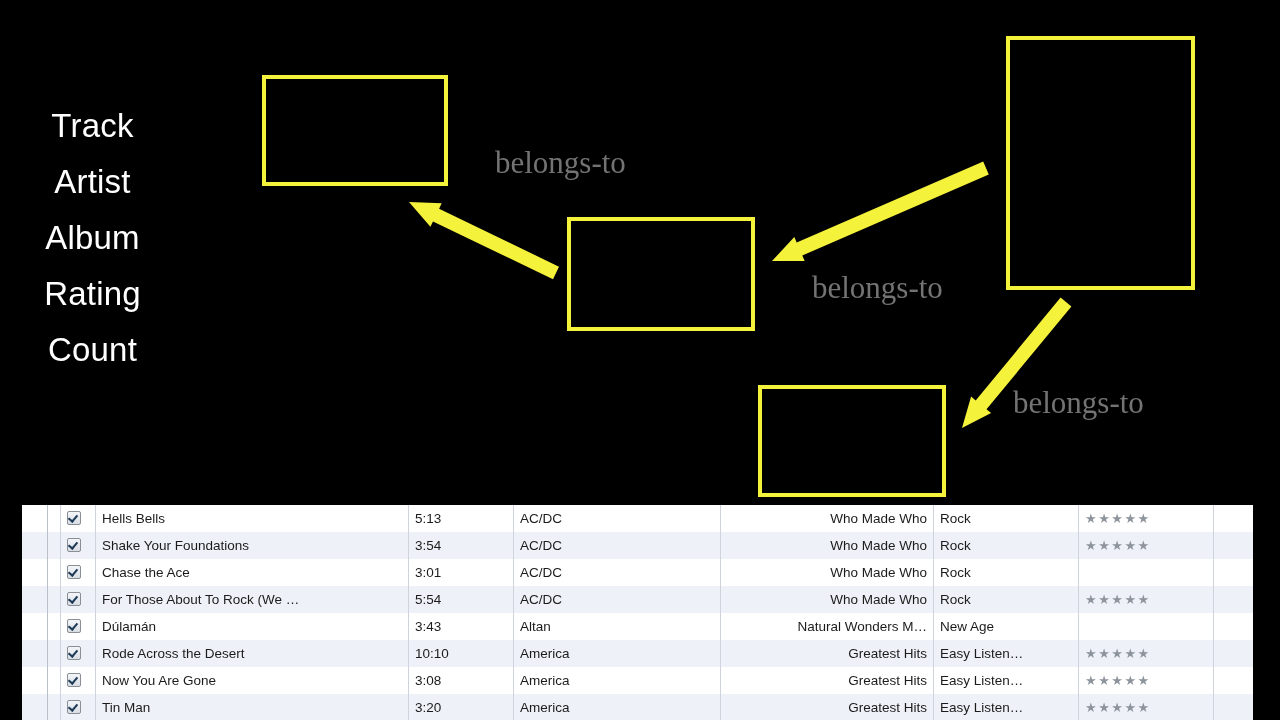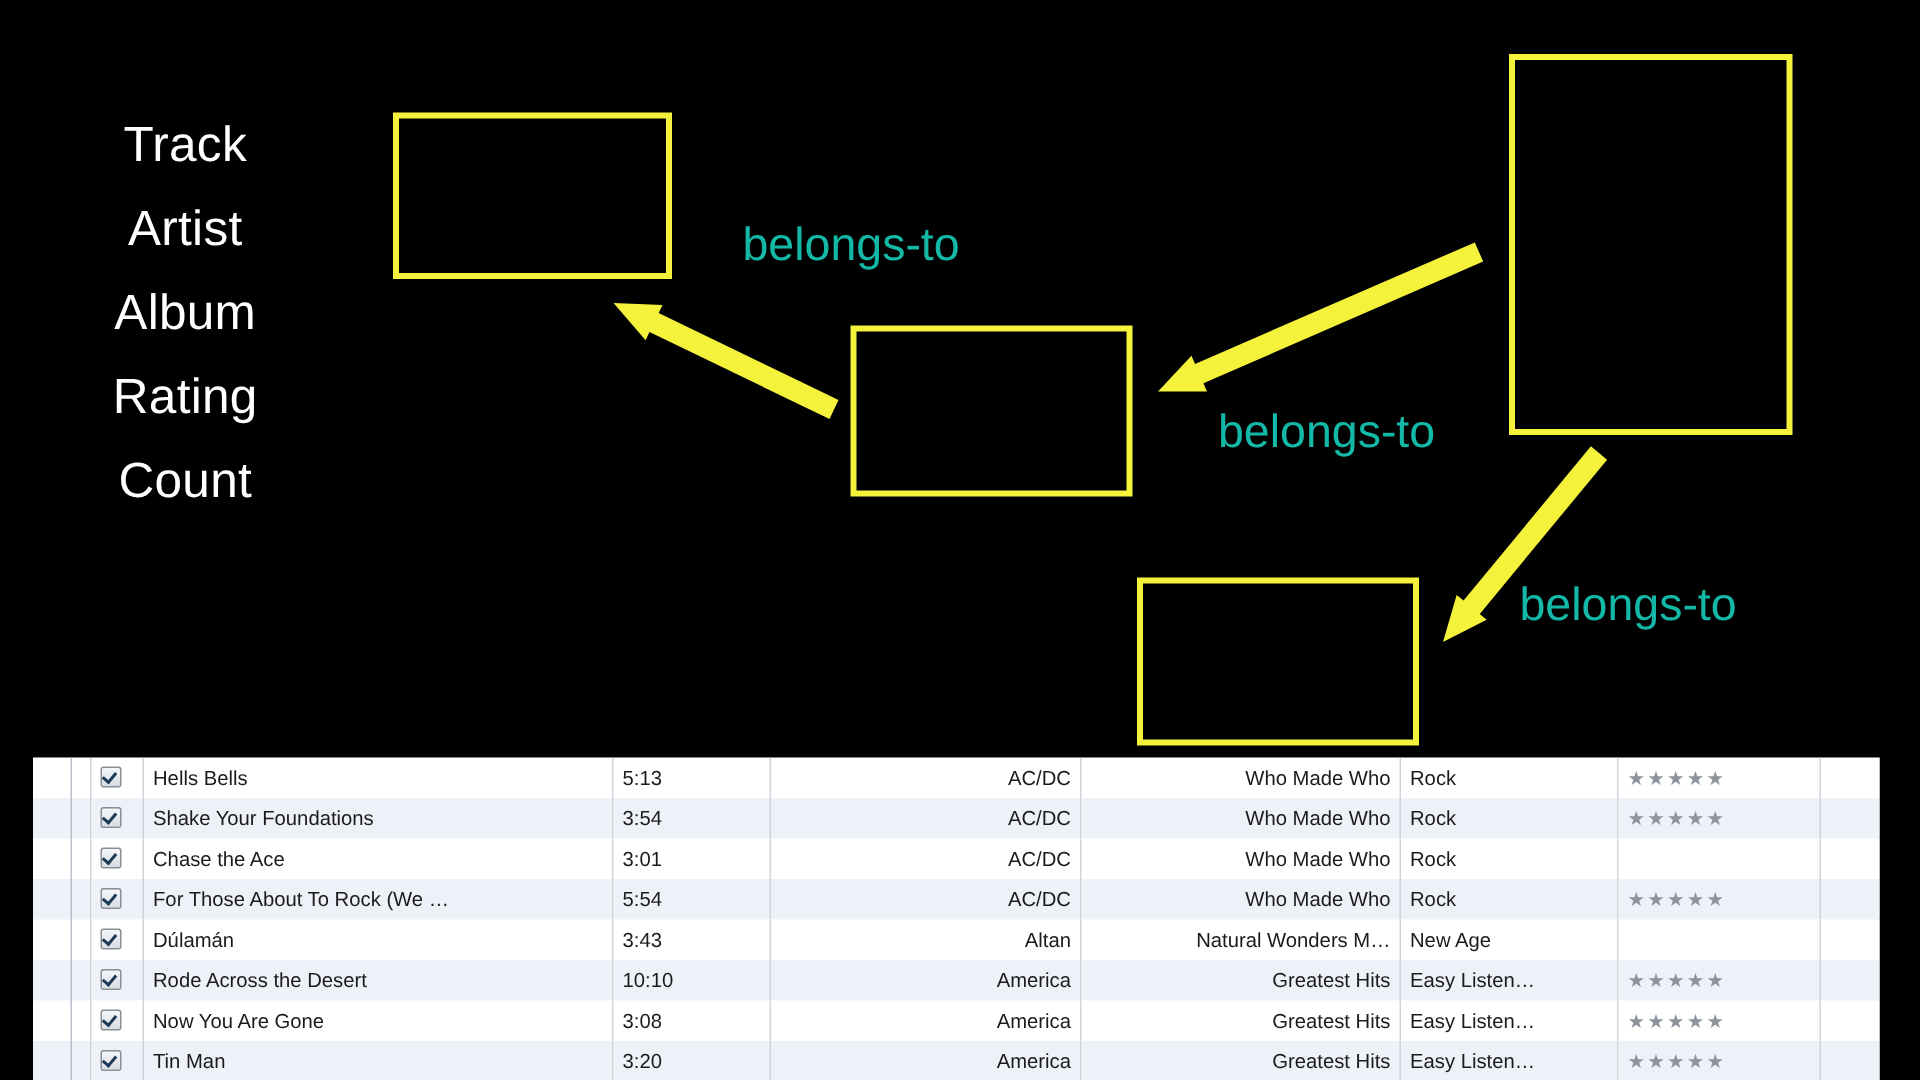--- a/index.html
+++ b/index.html
@@ -4,34 +4,34 @@
 <style>
   html,body{margin:0;padding:0;}
   body{
     width:1280px;height:720px;background:#000;overflow:hidden;
     font-family:"Liberation Sans", sans-serif;
     position:relative;
   }
   #stage{position:absolute;left:0;top:0;width:1280px;height:720px;}
 
   
-  .field-list{position:absolute;left:0;top:68px;width:185px;padding-left:31px;}
+  .field-list{position:absolute;left:0;top:98px;width:185px;}
   .field-label{
     color:#ffffff;font-size:33px;line-height:56px;text-align:center;
     font-family:"Liberation Sans", sans-serif;white-space:nowrap;
     letter-spacing:0.2px;
   }
 
   
   .ebox{position:absolute;border:4px solid #f5f23c;background:transparent;box-sizing:border-box;}
 
   
   .rel-label{
-    position:absolute;color:#14b8a6;font-size:31px;white-space:nowrap;
-    font-family:Liberation Sans, sans-serif;line-height:1;
+    position:absolute;color:#737373;font-size:31px;white-space:nowrap;
+    font-family:Liberation Serif, serif;line-height:1;
   }
 
   
   #arrows{position:absolute;left:0;top:0;width:1280px;height:720px;pointer-events:none;}
 
   
   .tablewrap{
     position:absolute;left:22px;top:505px;width:1231px;height:215px;
     overflow:hidden;background:#ffffff;
   }
@@ -41,21 +41,21 @@
     height:27px;font-size:13.5px;color:#1b1b1b;padding:0 6px;
     border-right:1px solid #cfd4dc;overflow:hidden;white-space:nowrap;
     vertical-align:middle;
   }
   tr.r-odd td{background:#ffffff;}
   tr.r-even td{background:#eef1f7;}
   td.c-pad{width:26px;border-right:1px solid #bfc6d0;padding:0;}
   td.c-chk{width:22px;padding:0 0 0 6px;border-right:none;}
   td.c-name{width:300px;padding-left:4px;}
   td.c-time{width:92px;text-align:left;padding-right:8px;}
-  td.c-artist{width:194px;padding-left:8px;text-align:right;}
+  td.c-artist{width:194px;padding-left:8px;}
   td.c-album{width:200px;padding-left:8px;text-align:right;}
   td.c-genre{width:132px;padding-left:8px;}
   td.c-rating{width:122px;padding-left:7px;}
   td.c-count{width:133px;text-align:right;padding-right:9px;border-right:none;}
 
   .chk{
     display:inline-block;width:12px;height:12px;border:1px solid #8a8f96;
     background:linear-gradient(#f4f6f9,#d8dde4);border-radius:2px;position:relative;
     vertical-align:-2px;
   }

